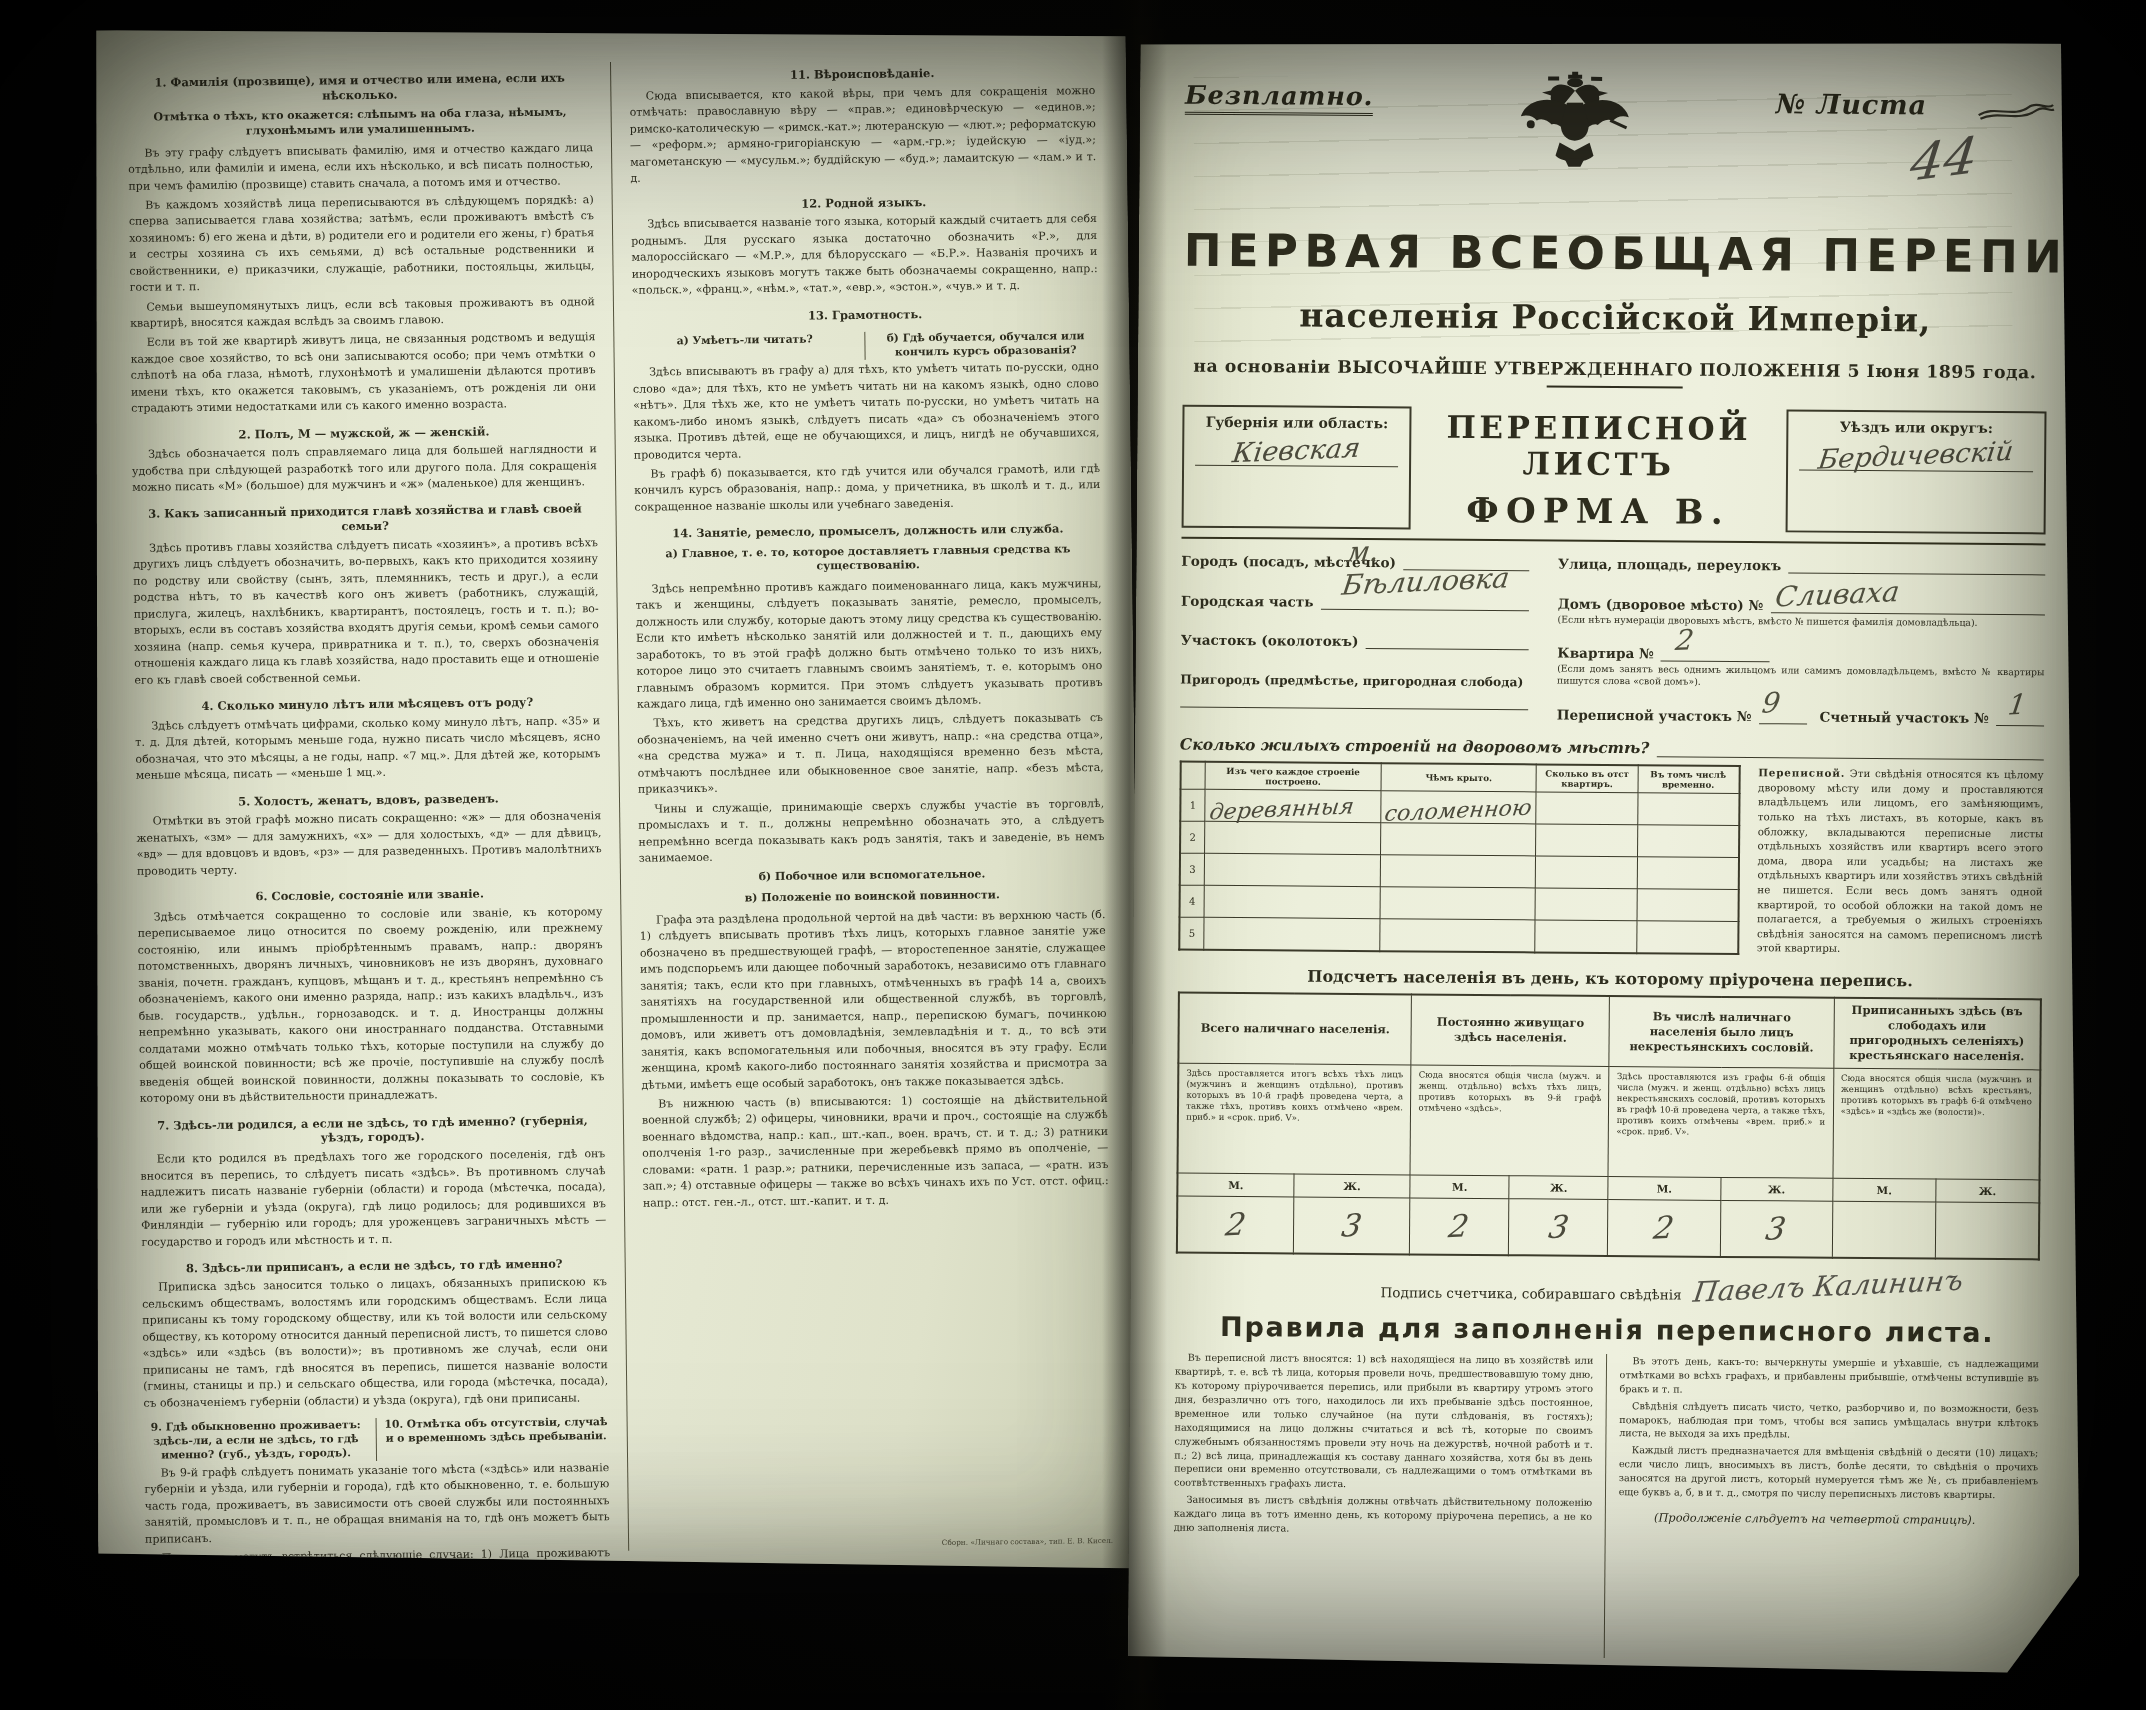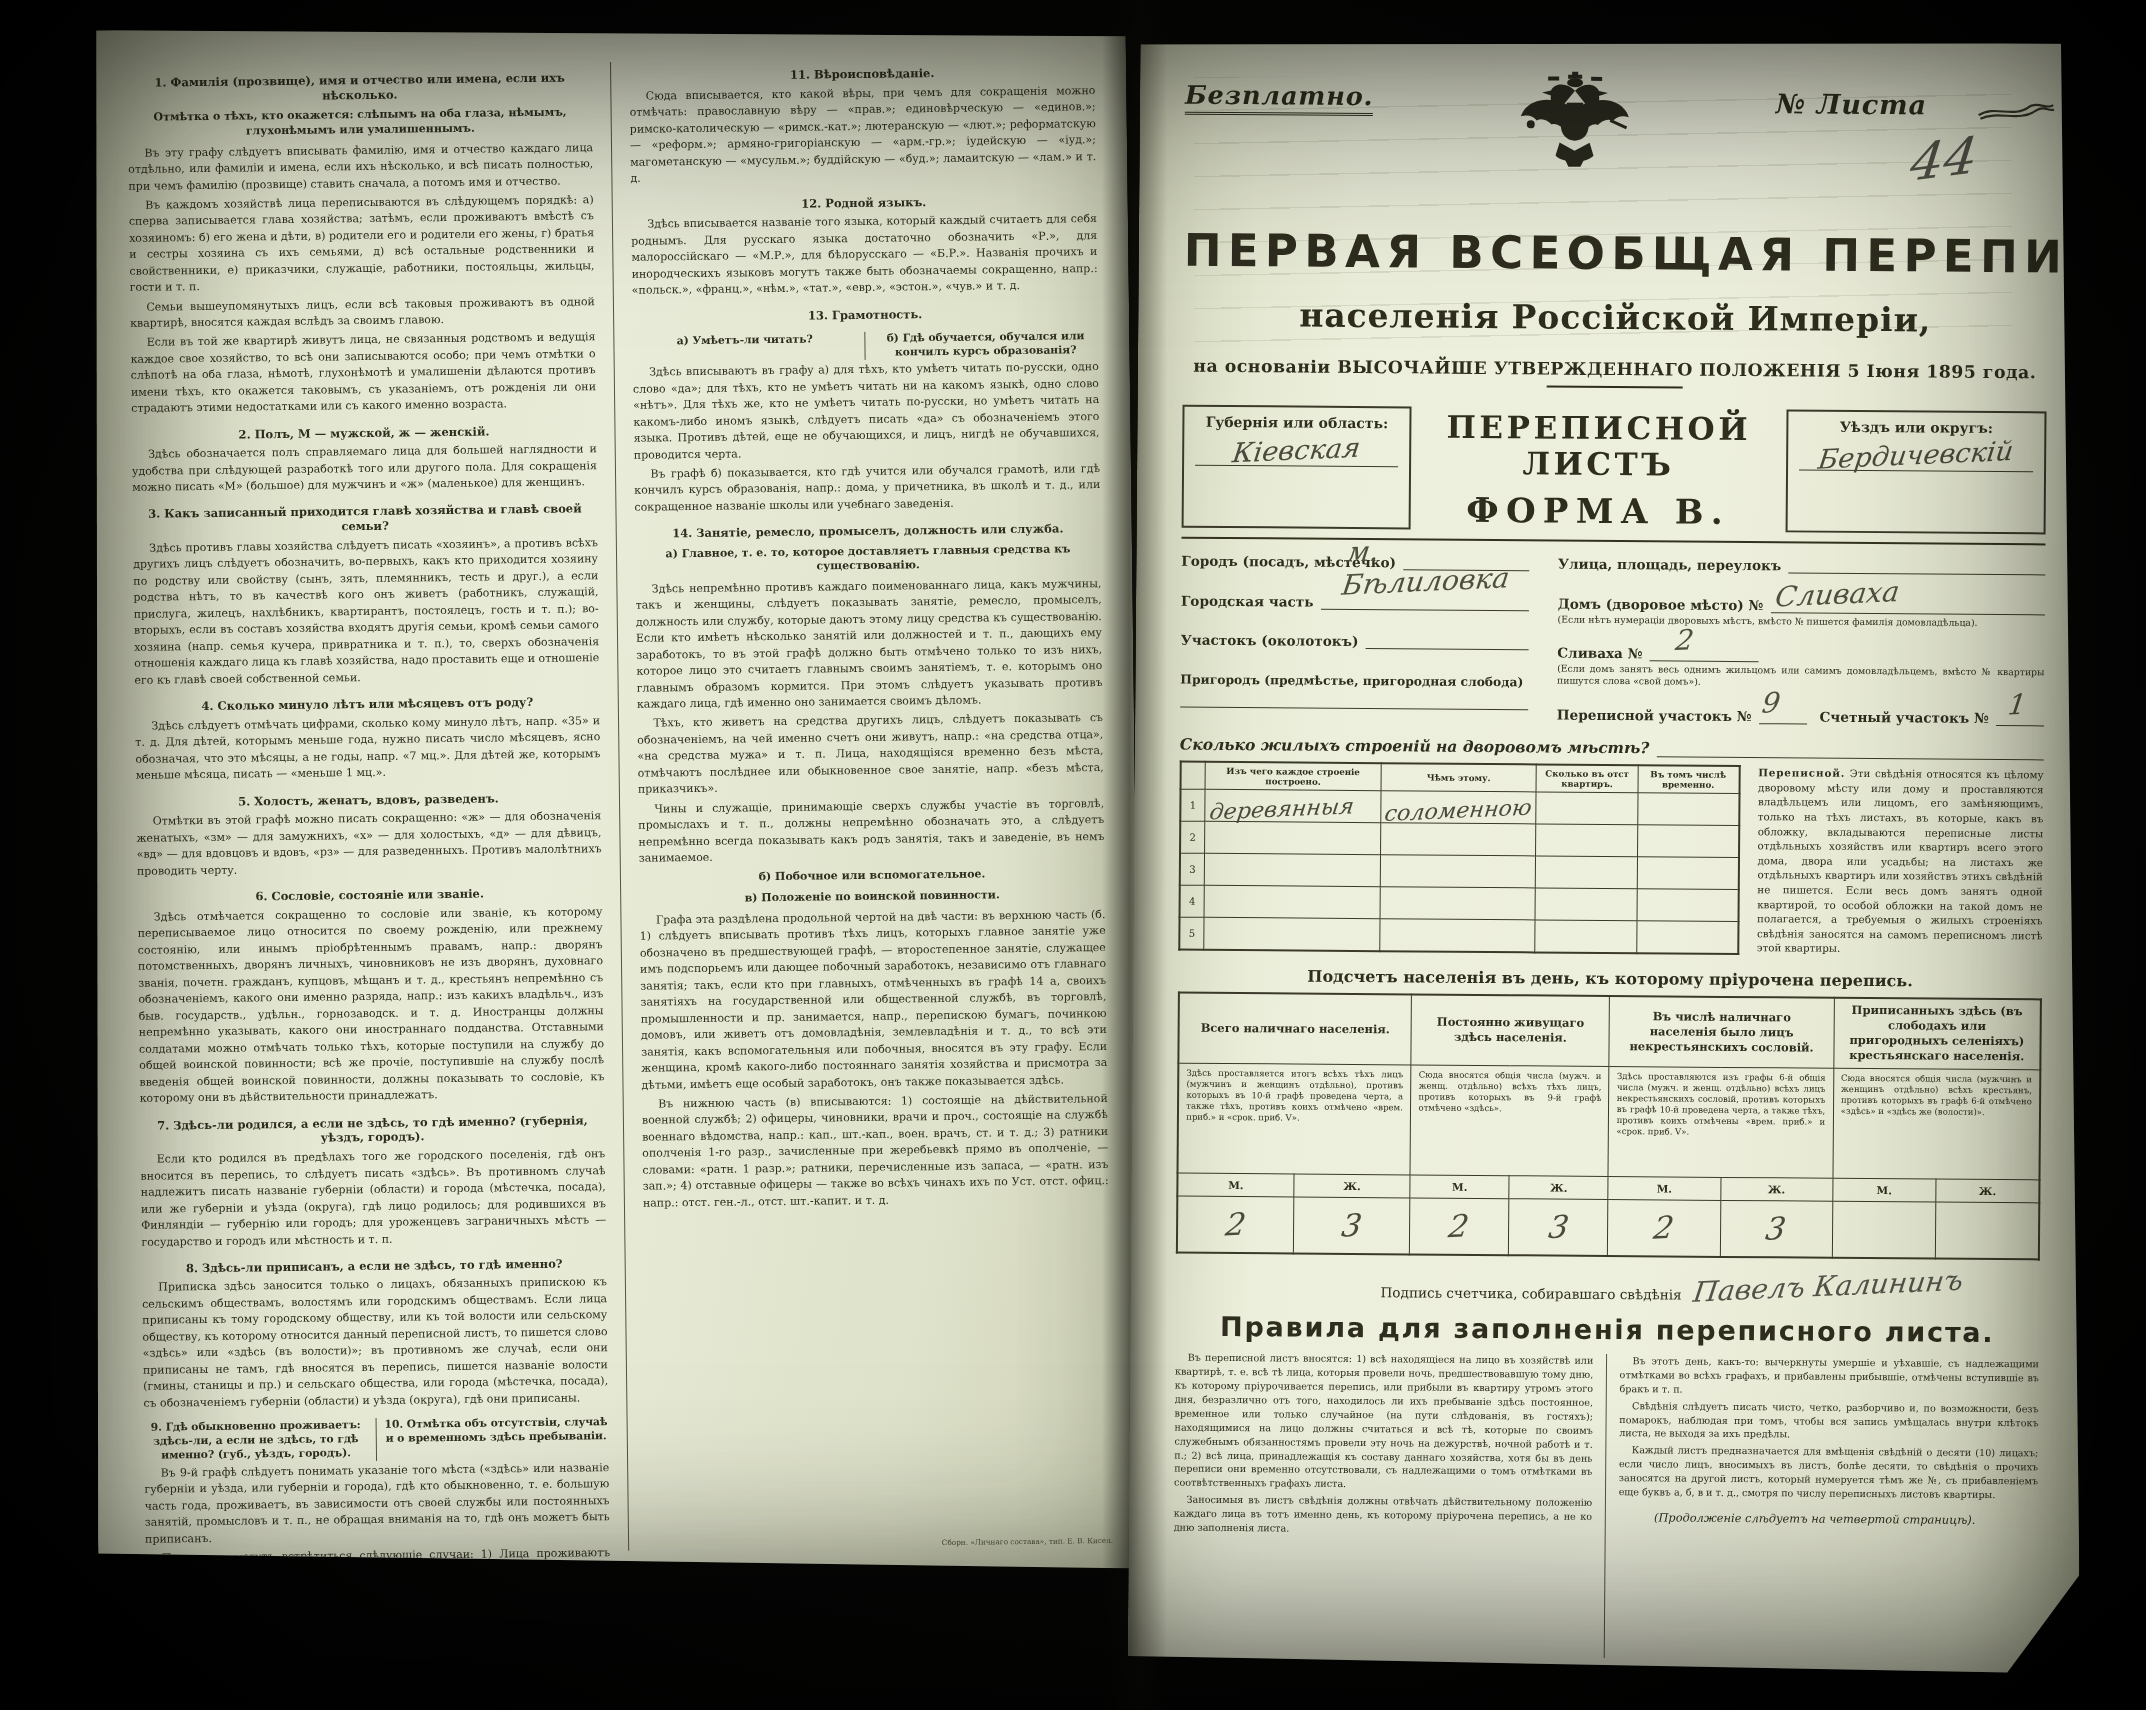--- a/index.html
+++ b/index.html
@@ -251,21 +251,21 @@
             <span class="f-label">Улица, площадь, переулокъ</span>
             <span class="f-line"></span>
           </div>
           <div class="f-row">
             <span class="f-label">Домъ (дворовое мѣсто) №</span>
             <span class="f-line"></span>
             <span class="hw over-hw" style="left:218px;top:-20px;">Сливаха</span>
           </div>
           <div class="f-note">(Если нѣтъ нумераціи дворовыхъ мѣстъ, вмѣсто № пишется фамилія домовладѣльца).</div>
           <div class="f-row" style="margin-top:18px;">
-            <span class="f-label">Сливаха №</span>
+            <span class="f-label">Квартира №</span>
             <span class="f-line" style="max-width:109px;"></span>
             <span class="hw over-hw" style="left:118px;top:-22px;">2</span>
             <span style="flex:2;"></span>
           </div>
           <div class="f-note">(Если домъ занятъ весь однимъ жильцомъ или самимъ домовладѣльцемъ, вмѣсто № квартиры пишутся слова «свой домъ»).</div>
           <div class="f-row" style="margin-top:20px;">
             <span class="f-label">Переписной участокъ №</span>
             <span class="f-line" style="max-width:82px;"></span>
             <span class="hw over-hw" style="left:205px;top:-22px;">9</span>
             <span class="f-label" style="margin-left:12.7px;">Счетный участокъ №</span>
@@ -286,21 +286,21 @@
               <col style="width:27px">
               <col style="width:182px">
               <col style="width:155px">
               <col style="width:113px">
               <col style="width:113px">
             </colgroup>
           <thead>
             <tr>
               <th></th>
               <th>Изъ чего каждое строеніе построено.</th>
-              <th>Чѣмъ этому.</th>
+              <th>Чѣмъ крыто.</th>
               <th>Сколько въ отст квартиръ.</th>
               <th>Въ томъ числѣ временно.</th>
             </tr>
           </thead>
           <tbody>
             <tr>
               <td class="num">1</td>
               <td><span class="hw">деревянныя</span></td>
               <td><span class="hw">соломенною</span></td>
               <td></td>

